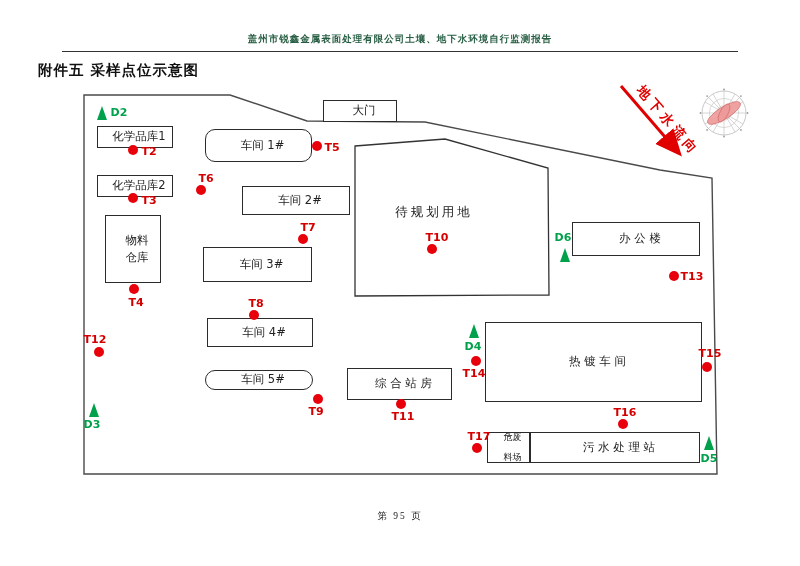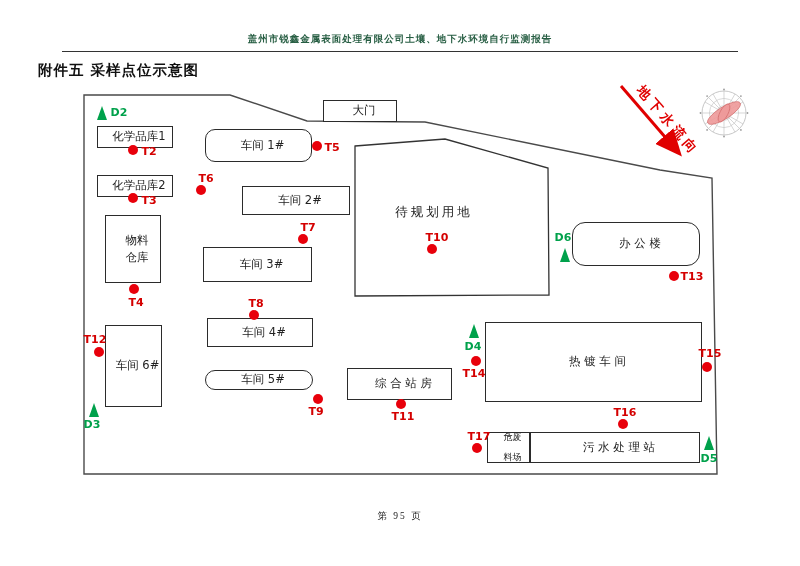--- a/index.html
+++ b/index.html
@@ -106,27 +106,24 @@
         </div>
         <div class="building" style="left: 203px; top: 247px; width: 109px; height: 35px;">
           <div>车间 3#</div>
         </div>
         <div class="building" style="left: 207px; top: 318px; width: 106px; height: 29px;">
           <div>车间 4#</div>
         </div>
         <div class="building" style="left: 205px; top: 370px; width: 108px; height: 20px; border-radius: 14px;">
           <div>车间 5#</div>
         </div>
-        <div class="building" style="left: 105px; top: 325px; width: 57px; height: 82px;">
-          <div>车间 6#</div>
-        </div>
         <div class="building" style="left: 347px; top: 368px; width: 105px; height: 32px;">
           <div>综 合 站 房</div>
         </div>
-        <div class="building" style="left: 572px; top: 222px; width: 128px; height: 44px; border-radius: 13px;">
+        <div class="building" style="left: 572px; top: 222px; width: 128px; height: 34px;">
           <div>办 公 楼</div>
         </div>
         <div class="building" style="left: 485px; top: 322px; width: 217px; height: 80px;">
           <div>热 镀 车 间</div>
         </div>
         <div class="building small" style="left: 487px; top: 432px; width: 43px; height: 31px;">
           <div>危废</div>
           <div>料场</div>
         </div>
         <div class="building" style="left: 530px; top: 432px; width: 170px; height: 31px;">

